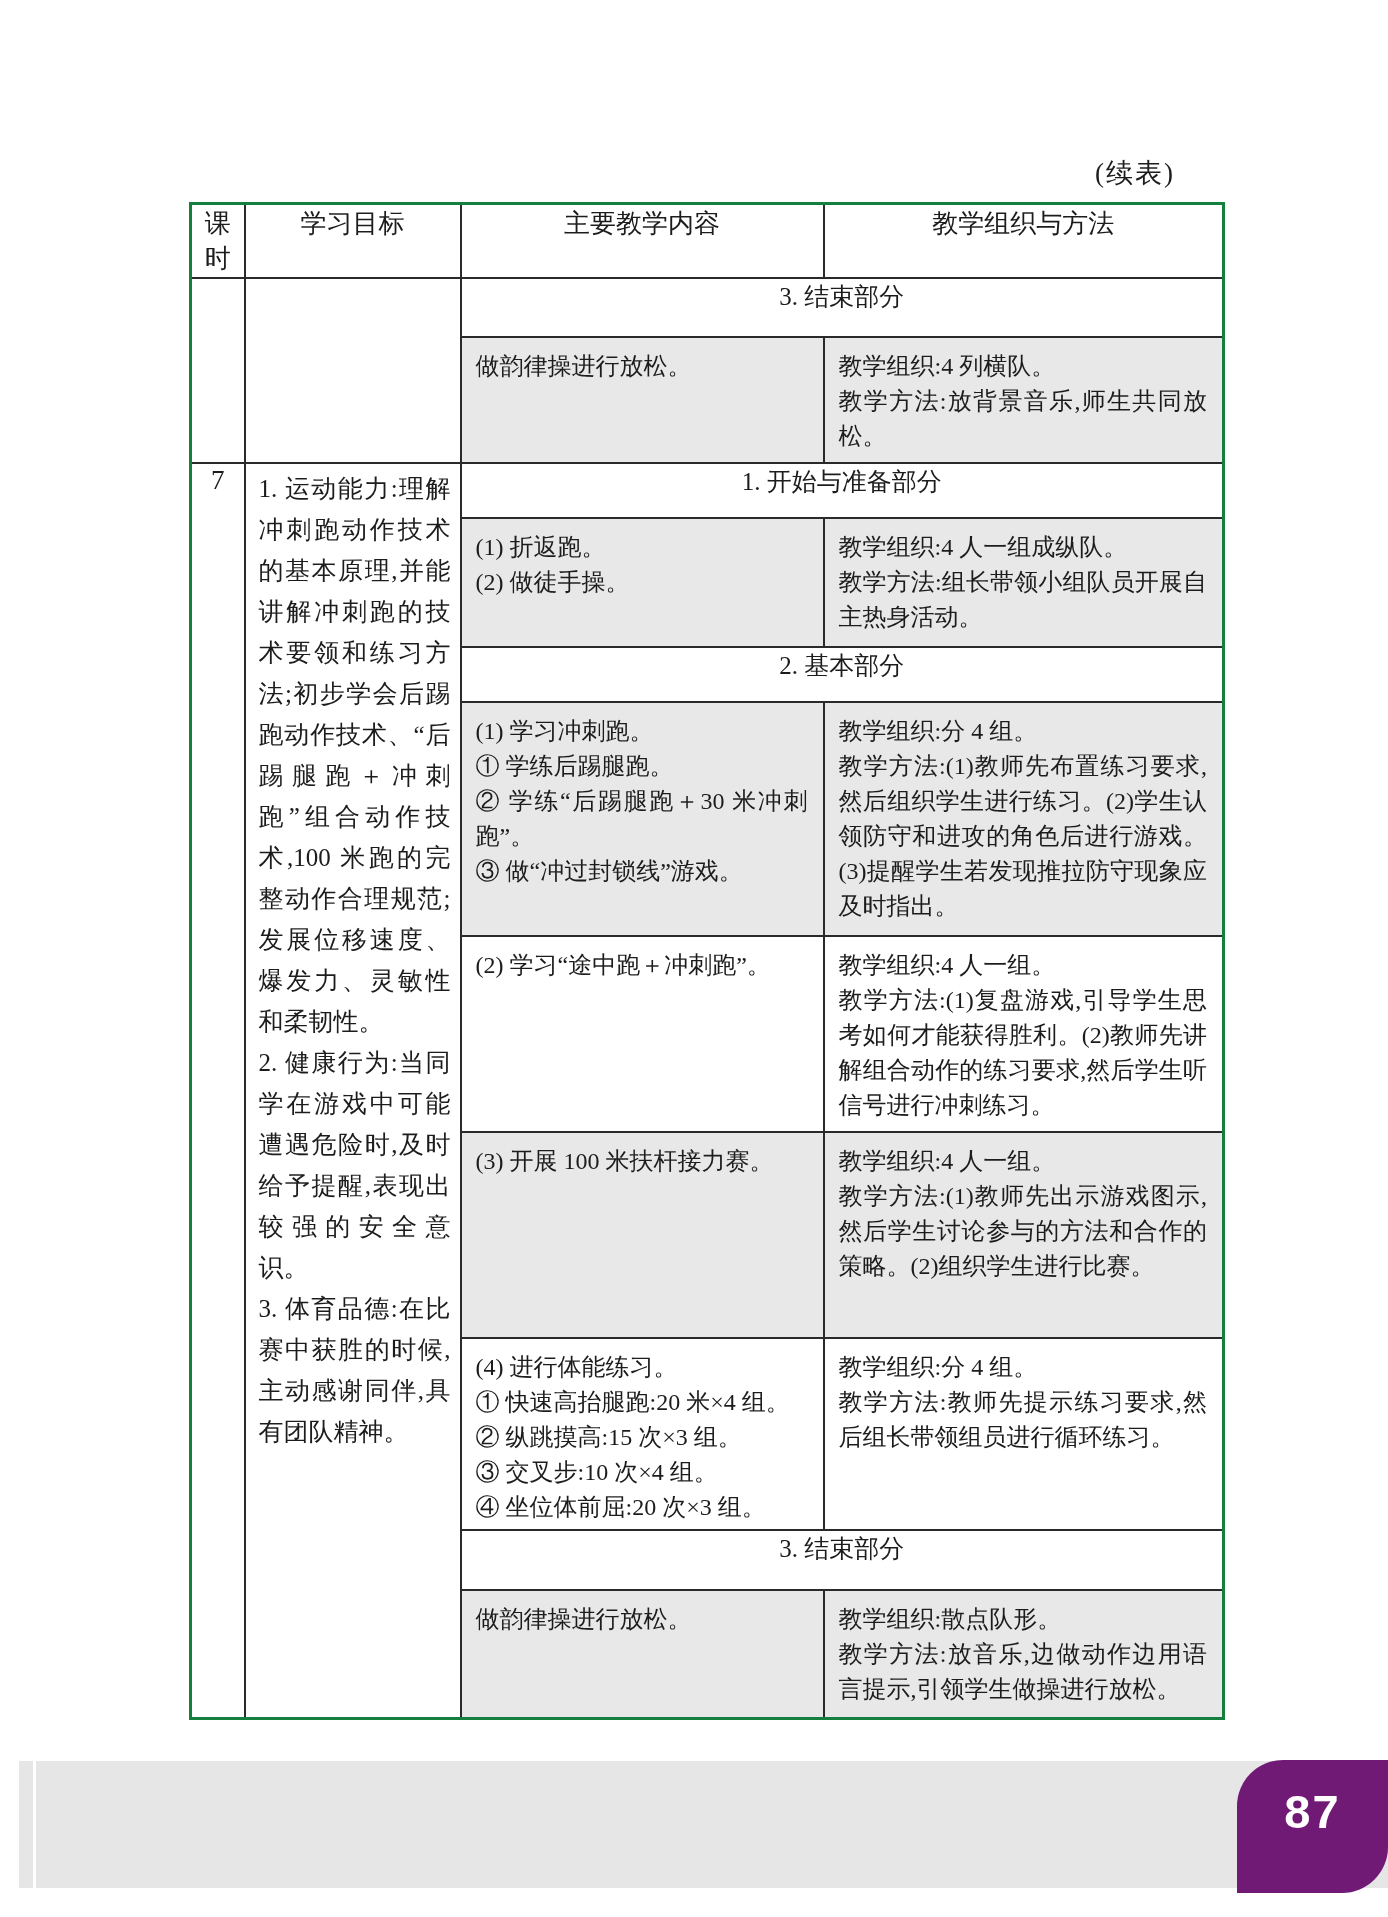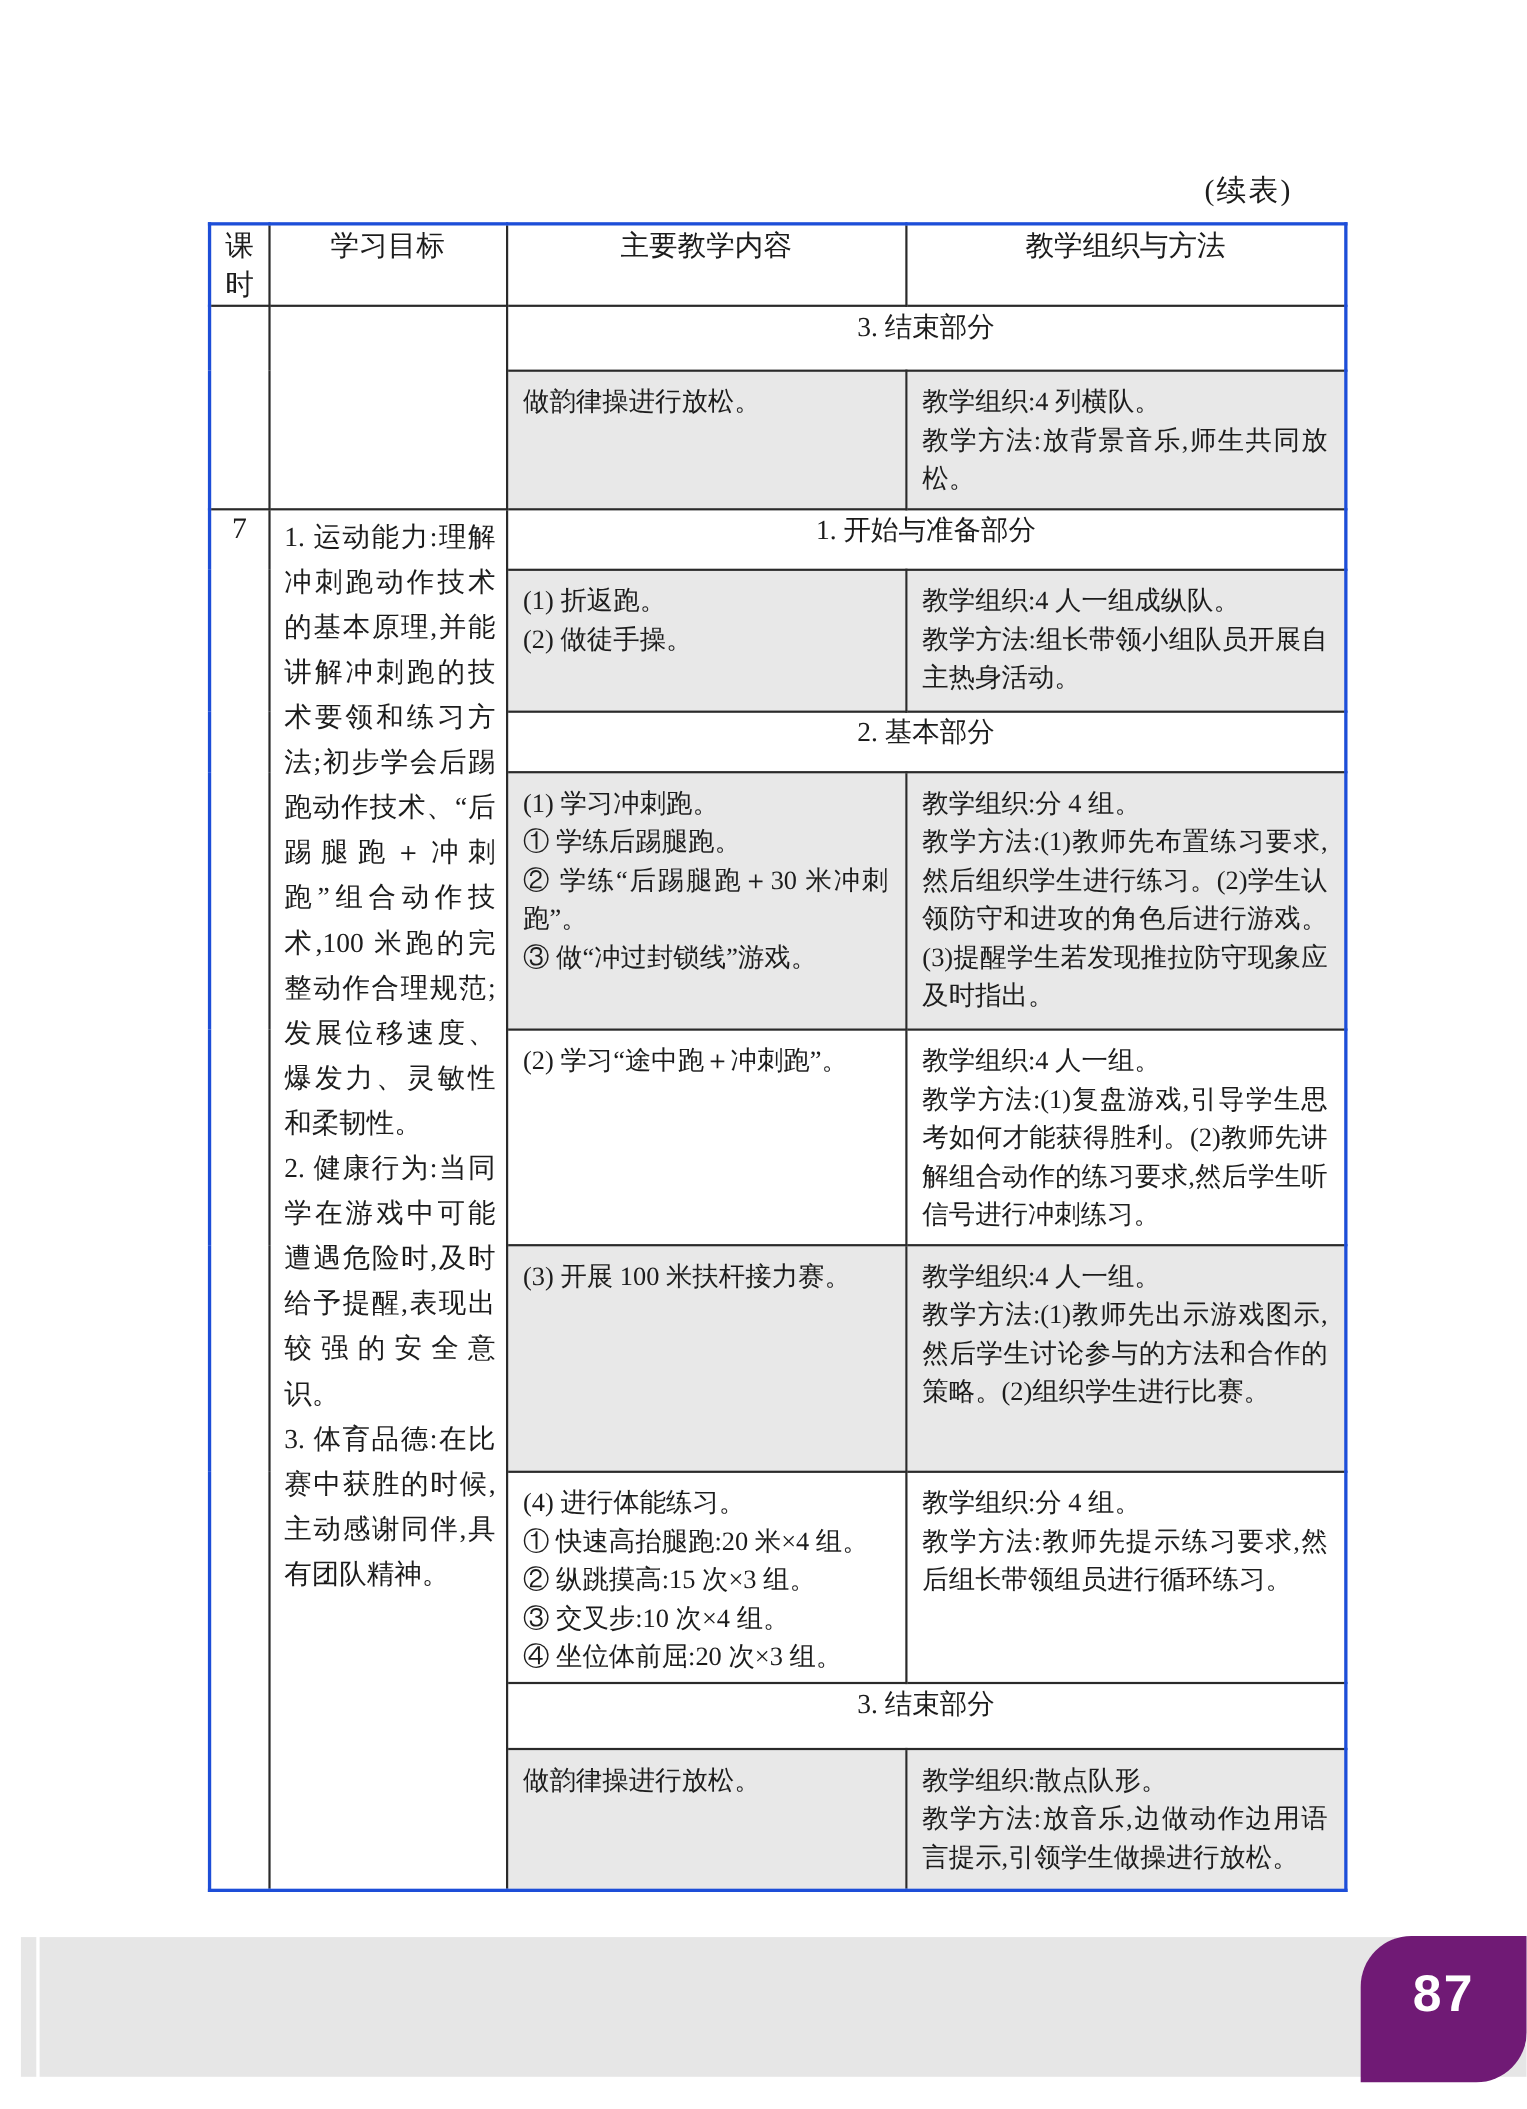--- a/index.html
+++ b/index.html
@@ -18,21 +18,21 @@
     font-size:27px; letter-spacing:2px;
   }
 
   
   .sheet {
     position:absolute; left:189px; top:202px;
   }
   table.plan {
     border-collapse:collapse; table-layout:fixed;
     width:1033px;
-    border:3px solid #1d4ed8;
+    border:3px solid #15803d;
   }
   table.plan td {
     border:2px solid #2a2a2a;
     vertical-align:top;
     overflow:hidden;
   }
   .hdr td {
     text-align:center; vertical-align:middle;
     font-size:26px;
   }

